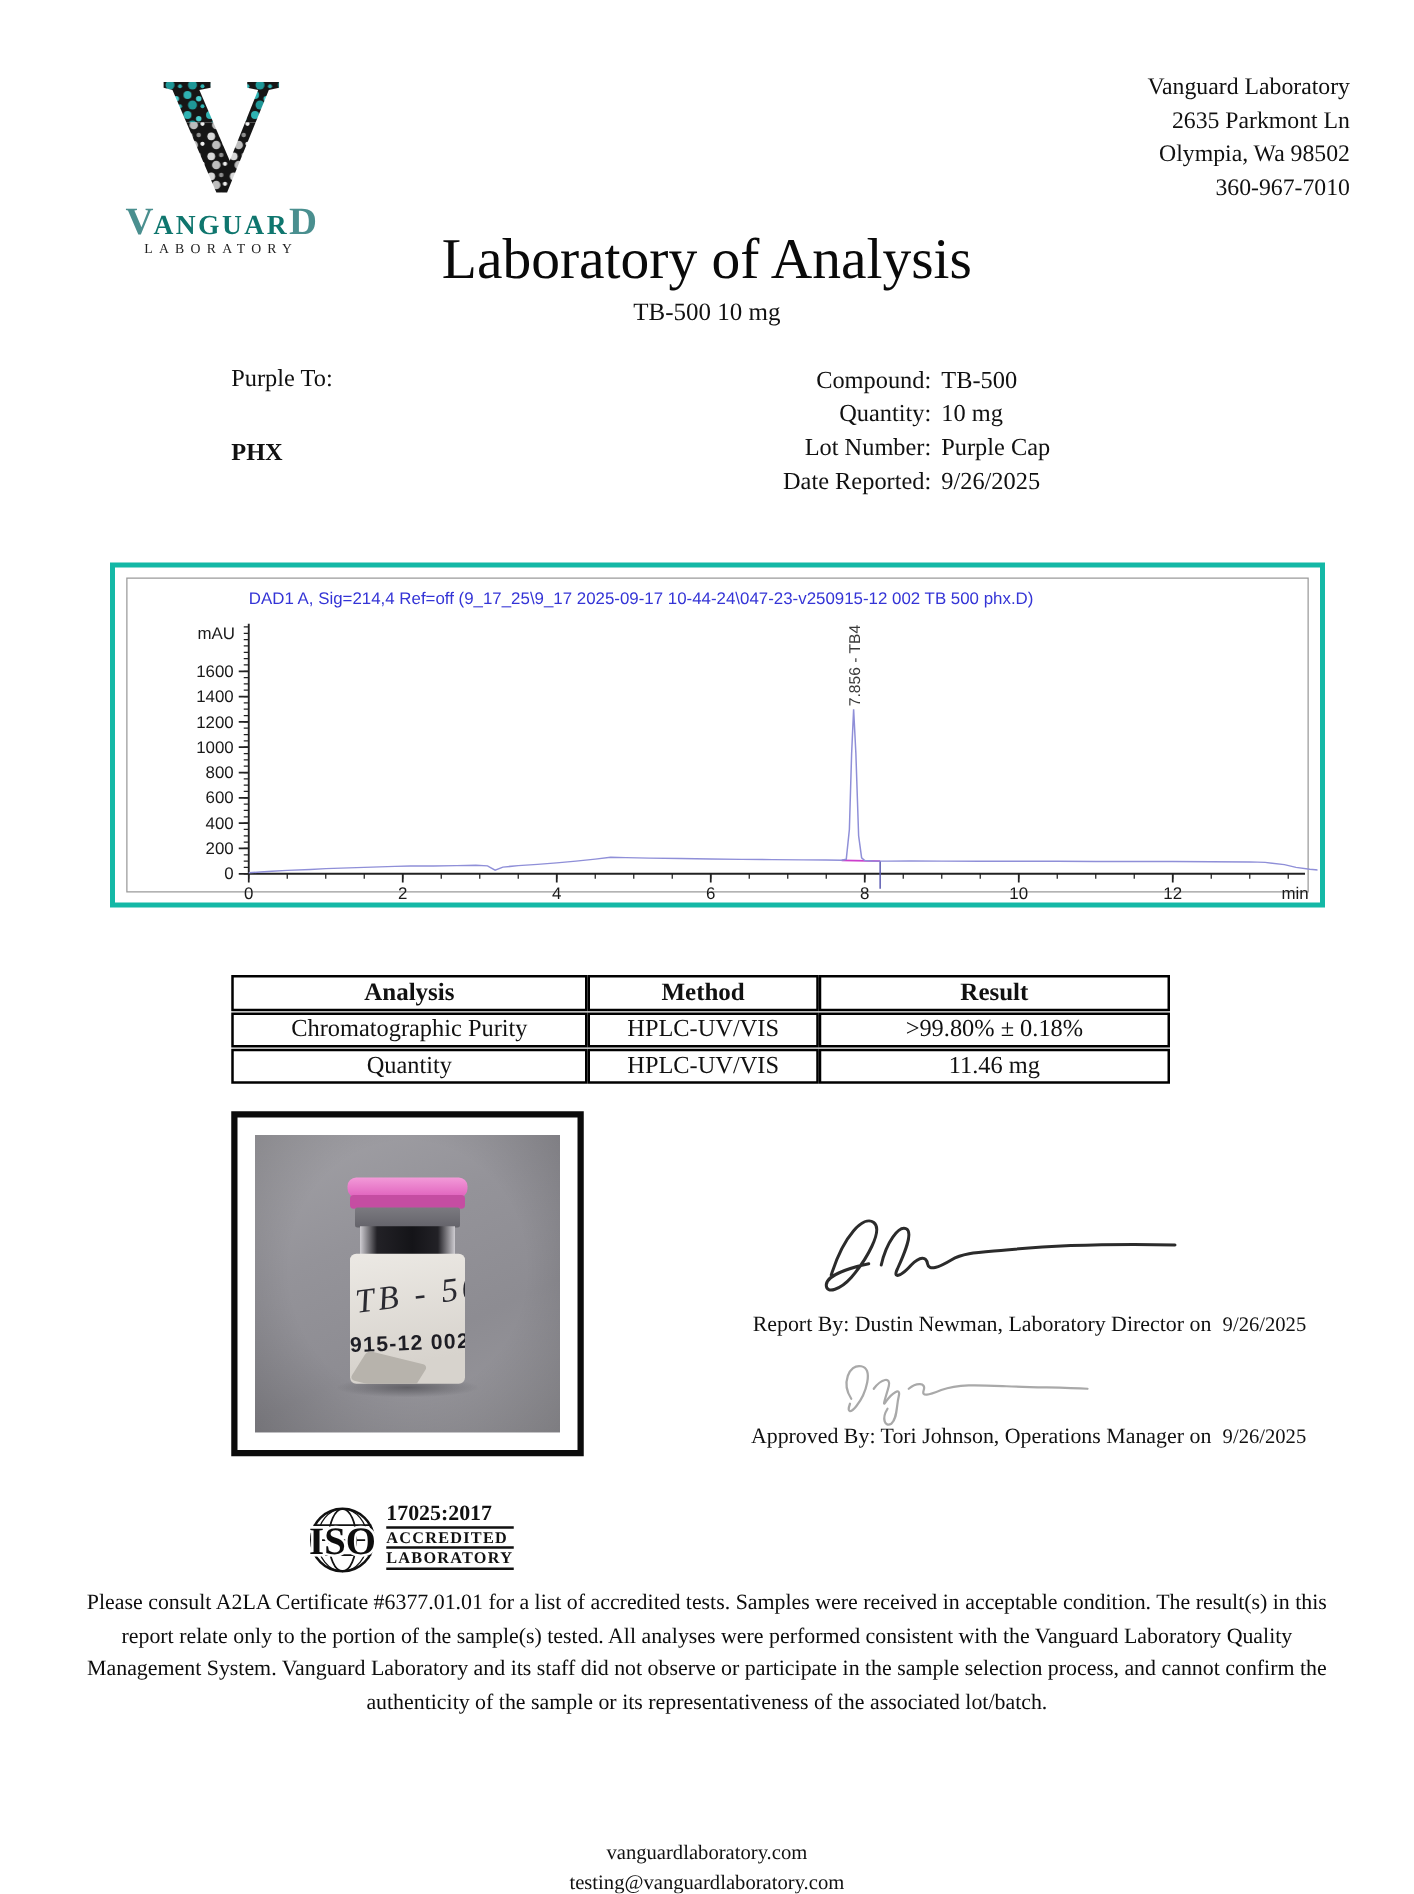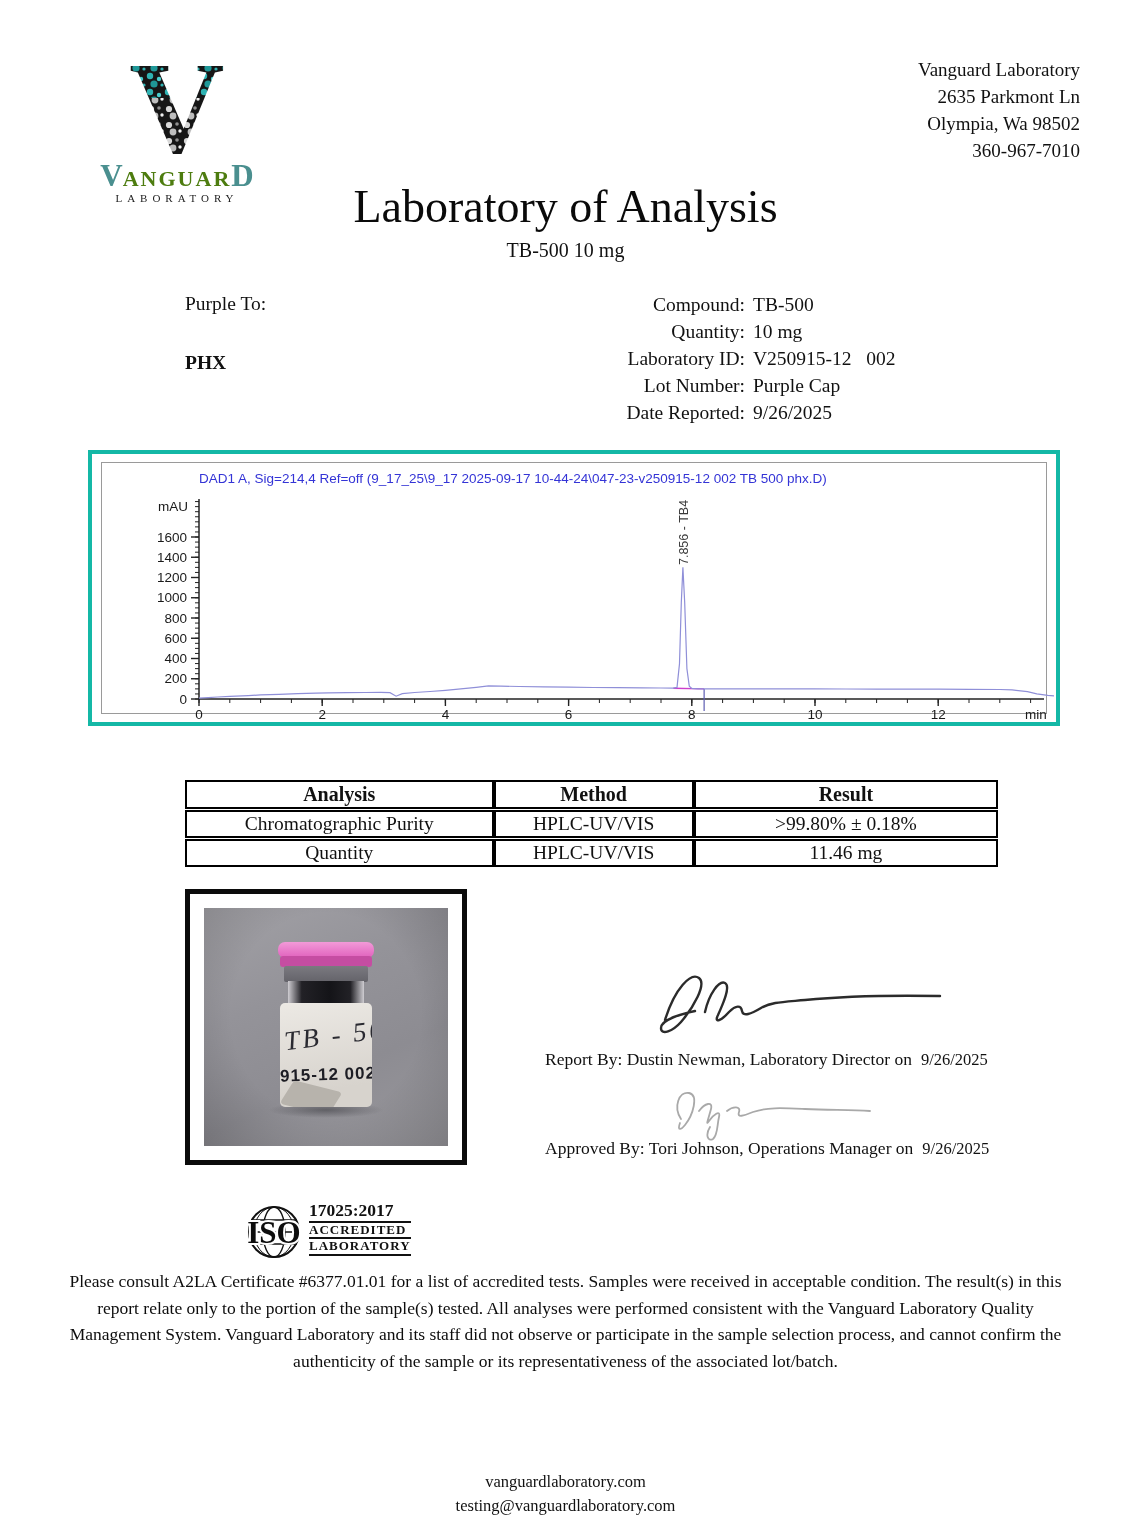--- a/index.html
+++ b/index.html
@@ -3,21 +3,21 @@
 <meta charset="utf-8">
 <style>
   * { margin:0; padding:0; box-sizing:border-box; }
   body { background:#ffffff; font-family:"Liberation Serif", serif; color:#111; }
   .page { position:relative; width:1131px; height:1515px; background:#fff; overflow:hidden; }
 
   
   .logo-wrap { position:absolute; left:92px; top:40px; width:170px; }
   .logo-word { text-align:center; font-weight:bold; color:#2e3e3e; line-height:1; margin-top:-4px; }
   .logo-word .cap { font-size:31px; color:#4a8f8f; }
-  .logo-word .mid { font-size:22px; letter-spacing:2px; color:#4d7c0f; }
+  .logo-word .mid { font-size:22px; letter-spacing:2px; color:#0f766e; }
   .logo-sub { text-align:center; font-size:11px; letter-spacing:5px; color:#222; margin-top:1px; }
 
   .addr { position:absolute; right:51px; top:57px; text-align:right; font-size:19px; line-height:1.42; color:#111; }
 
   .title { position:absolute; left:0; top:180px; width:100%; text-align:center; font-size:46px; color:#0a0a0a; }
   .subtitle { position:absolute; left:0; top:239px; width:100%; text-align:center; font-size:20px; }
 
   .report-to { position:absolute; left:185px; top:291px; font-size:19.5px; line-height:1.38; }
   .report-to .name { font-weight:bold;margin-top:32px; }
 
@@ -25,21 +25,21 @@
   .info-row { display:flex; line-height:27px; }
   .info-label { width:305px; text-align:right; }
   .info-value { padding-left:8px; white-space:pre; }
 
   
   .chrom-frame { position:absolute; left:88px; top:450px; width:972px; height:276px; border:4px solid #14b8a6; background:#fff; }
   .chrom-inner { position:absolute; left:9px; top:8px; right:9px; bottom:8px; border:1px solid #9a9a9a; background:#fff; }
   .chrom-svg { position:absolute; left:12px; top:6px; }
 
   
-  table.results { position:absolute; left:185px; top:779px; width:813px; border-collapse:separate; border-spacing:0 1px; font-size:19.5px; background:#fff; }
+  table.results { position:absolute; left:185px; top:779px; width:751px; border-collapse:separate; border-spacing:0 1px; font-size:19.5px; background:#fff; }
   table.results th, table.results td { border:2px solid #000; text-align:center; padding:1px 4px; height:26px; }
   table.results th { font-weight:bold; font-size:20px; }
   table.results td + td, table.results th + th { border-left:2px solid #000; }
 
   
   .photo-frame { position:absolute; left:185px; top:889px; width:282px; height:276px; border:5px solid #0b0b0b; background:#fff; padding:14px; }
   .photo { position:relative; width:100%; height:100%; overflow:hidden;
            background:linear-gradient(155deg,#a2a1a6 0%, #949399 35%, #8d8c92 65%, #99989d 100%); }
   .photo .vignette { position:absolute; inset:0; background:radial-gradient(ellipse at 50% 45%, rgba(0,0,0,0) 55%, rgba(0,0,0,0.18) 100%); }
   .vial { position:absolute; left:72px; top:34px; width:100px; height:170px; }
@@ -49,21 +49,21 @@
   .vial .neck { position:absolute; left:12px; top:39px; width:76px; height:24px; background:linear-gradient(90deg,#cfcdd2 0%,#222126 18%,#141418 55%,#222126 82%,#cfcdd2 100%); }
   .vial .label { position:absolute; left:4px; top:61px; width:92px; height:104px; background:linear-gradient(170deg,#ece9e4,#d7d3cd 80%); border-radius:5px; overflow:hidden; }
   .hand { position:absolute; left:4px; top:16px; width:120px; font-style:italic; font-size:27px; color:#2a2a31; transform:rotate(-7deg); letter-spacing:3px; white-space:nowrap; }
   .printed { position:absolute; left:0px; top:62px; font-family:"Liberation Sans",sans-serif; font-weight:bold; font-size:17px; color:#1d1d24; transform:rotate(-2deg); letter-spacing:1px; white-space:nowrap; }
   .crease { position:absolute; left:6px; bottom:-4px; width:50px; height:26px; background:#b7b3ac; transform:rotate(14deg) skewX(-18deg); border-radius:4px; }
   .vial .shadow { position:absolute; left:-8px; top:160px; width:116px; height:16px; background:radial-gradient(ellipse, rgba(40,40,45,0.45), rgba(0,0,0,0) 70%); }
 
   
   .sig1 { position:absolute; left:635px; top:962px; }
   .sig2 { position:absolute; left:655px; top:1083px; }
-  .sigline { position:absolute; left:545px; width:500px; text-align:left; font-size:17.5px; }
+  .sigline { position:absolute; left:545px; width:500px; text-align:right; font-size:17.5px; }
   .sigline .date { margin-left:9px; font-size:16.5px; }
   .sigline1 { top:1049px; }
   .sigline2 { top:1138px; }
 
   
   .iso { position:absolute; left:243px; top:1201px; display:flex; align-items:flex-start; }
   .iso-text { margin-left:4px; font-weight:bold; line-height:1.12; }
   .iso-text .l1 { font-size:17.5px; border-bottom:2px solid #111; }
   .iso-text .l2, .iso-text .l3 { font-size:13px; letter-spacing:1px; border-bottom:2px solid #111; }
 
@@ -121,24 +121,20 @@
     <div class="name">PHX</div>
   </div>
   <div class="info">
     <div class="info-row">
         <div class="info-label">Compound:</div>
         <div class="info-value">TB-500</div>
       </div>
     <div class="info-row">
         <div class="info-label">Quantity:</div>
         <div class="info-value">10 mg</div>
-      </div>
-    <div class="info-row">
-        <div class="info-label">Laboratory ID:</div>
-        <div class="info-value">V250915-12   002</div>
       </div>
     <div class="info-row">
         <div class="info-label">Lot Number:</div>
         <div class="info-value">Purple Cap</div>
       </div>
     <div class="info-row">
         <div class="info-label">Date Reported:</div>
         <div class="info-value">9/26/2025</div>
       </div>
   </div>

